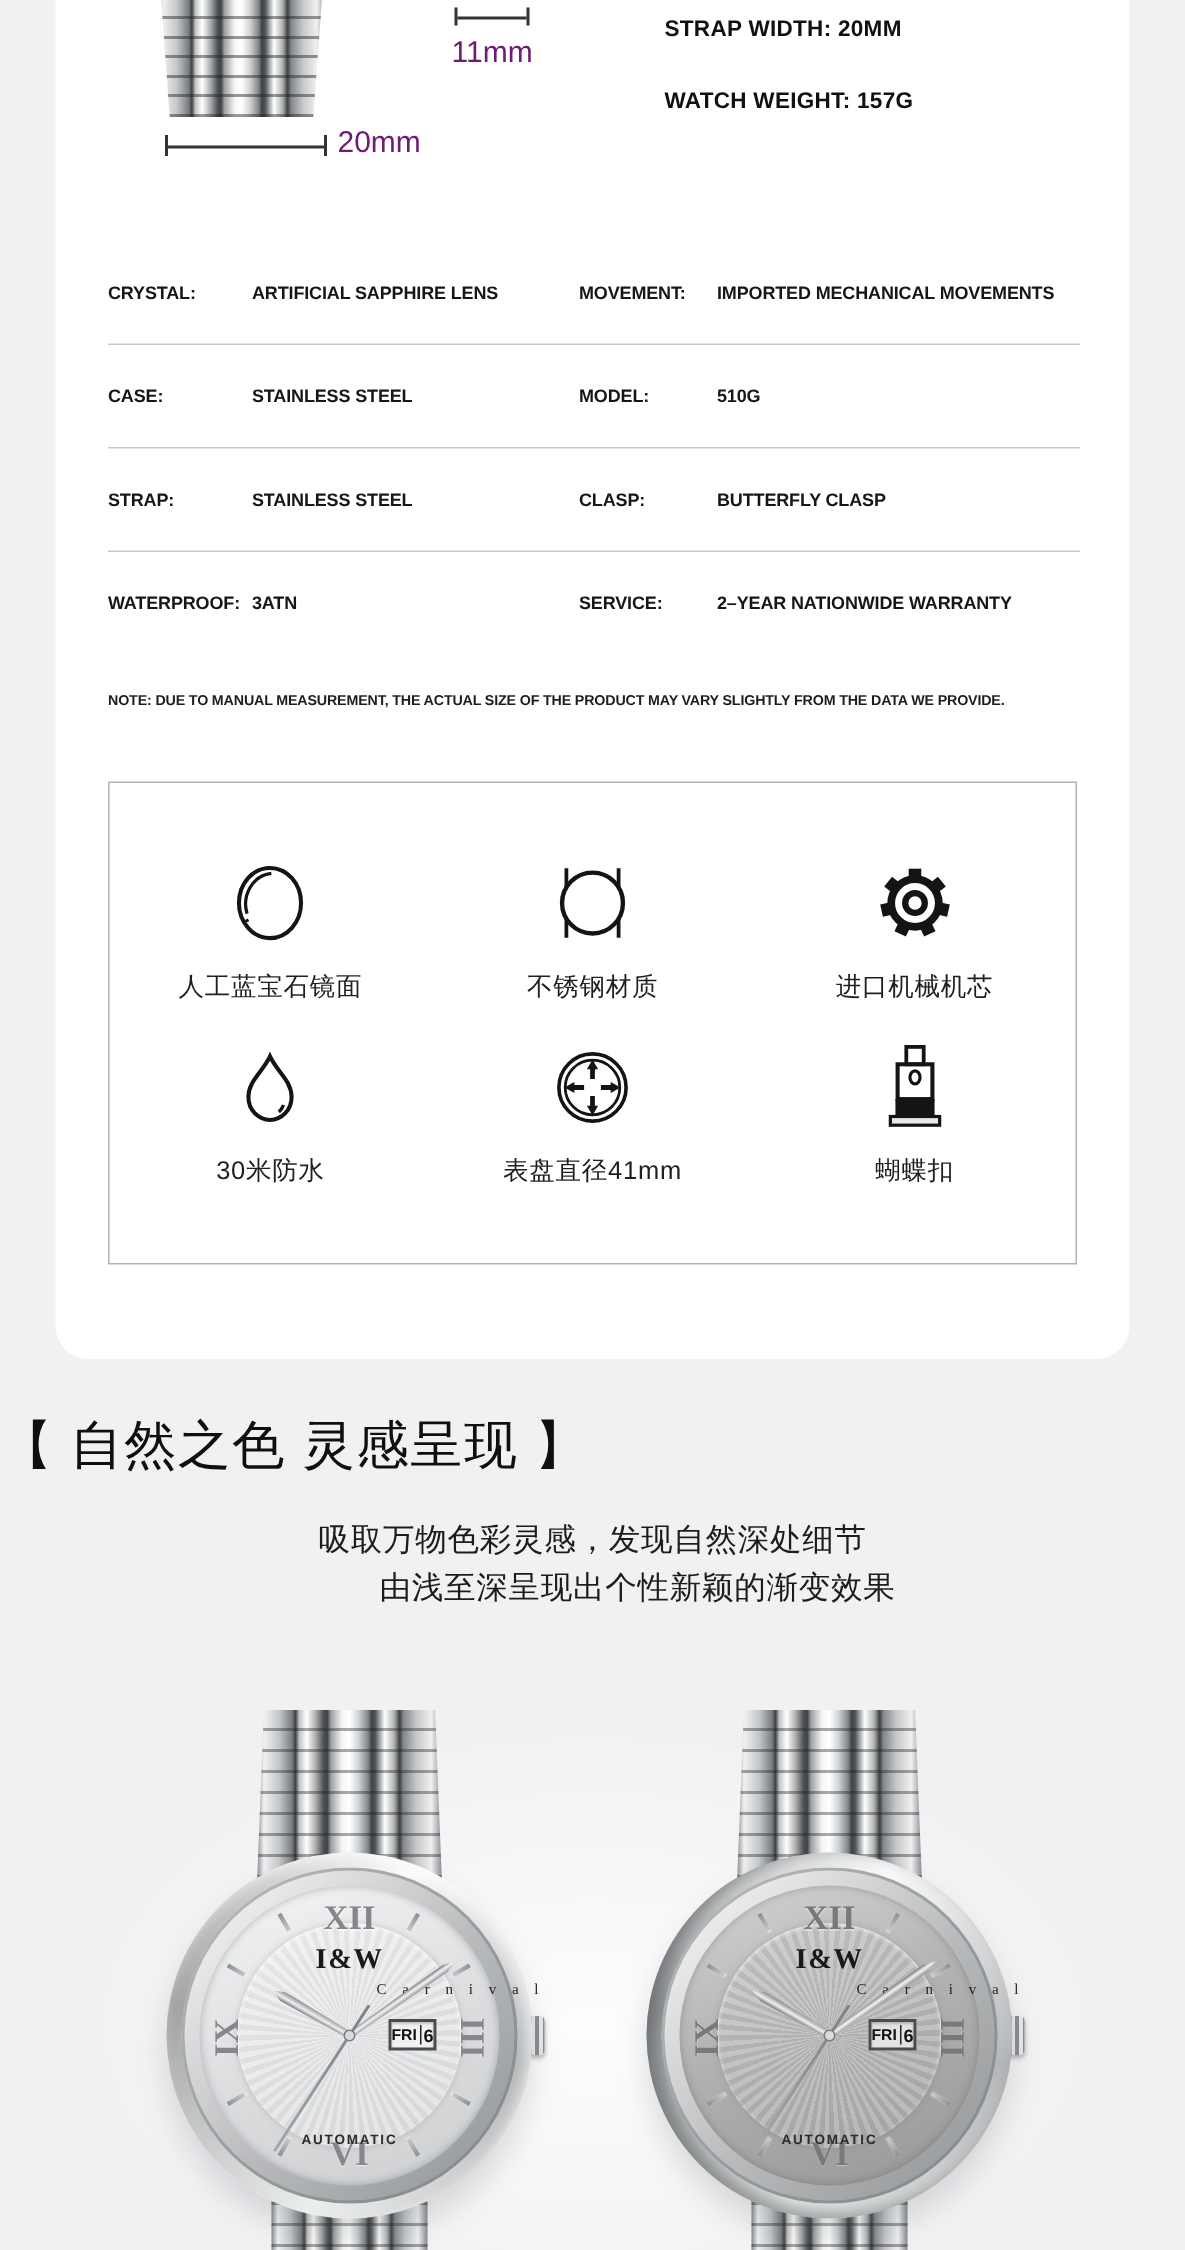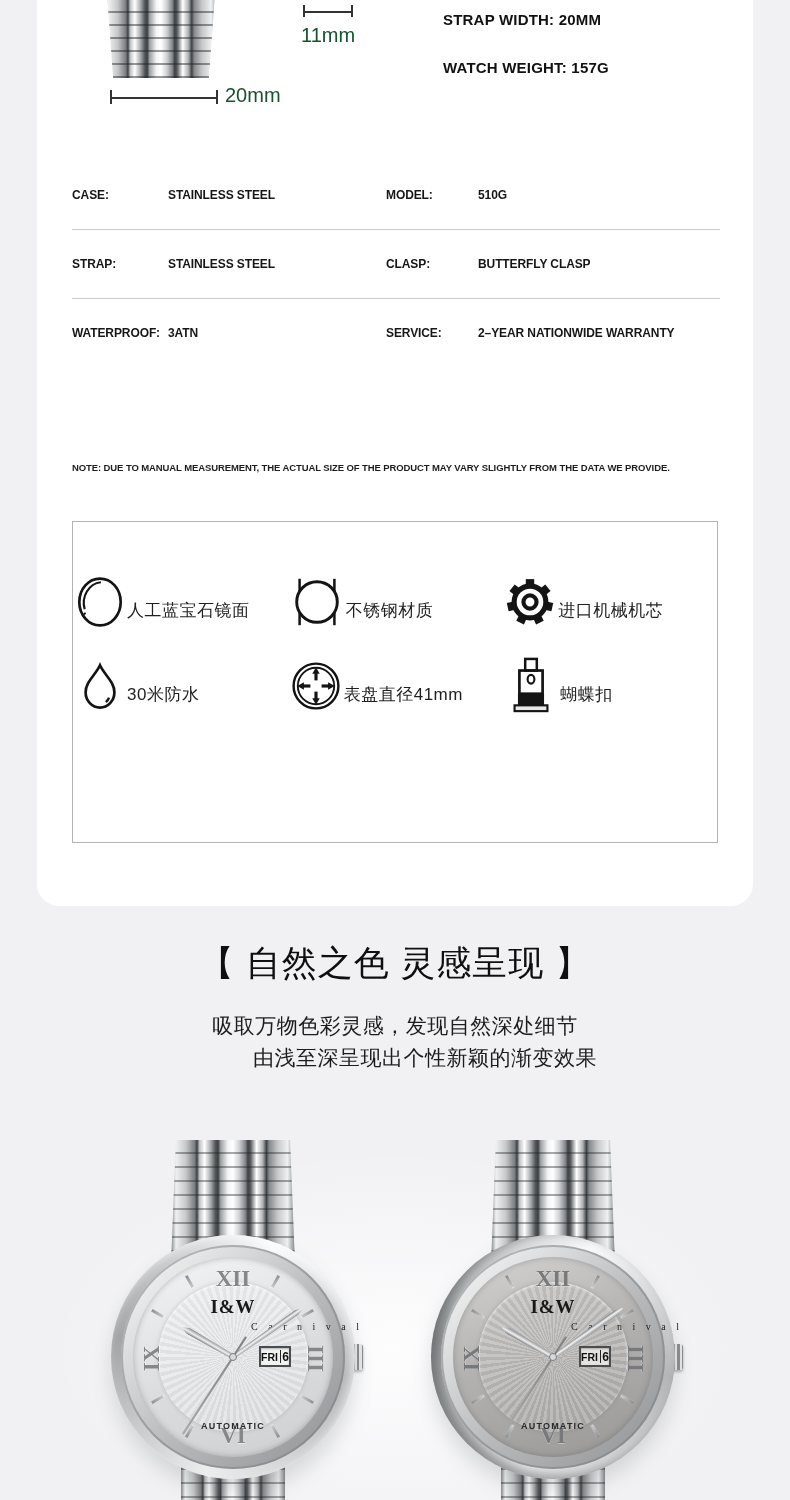--- a/index.html
+++ b/index.html
@@ -18,44 +18,44 @@
         #85888b 0%, #eef0f1 4%, #c6c8ca 12%, #7c7f82 19%, #3f4244 21%,
         #c0c2c4 23%, #ffffff 27%, #a8abad 32%, #505356 36%, #3f4244 38%,
         #9da0a2 40%, #f4f5f6 46%, #ffffff 50%, #d0d2d4 55%, #82858a 60%, #3f4244 62%,
         #55585a 64%, #ffffff 69%, #b0b3b5 74%, #3f4244 77%,
         #85888b 79%, #c6c8ca 86%, #eef0f1 94%, #85888b 100%);
   }
   .bracket{position:absolute;border-left:2px solid #333;border-right:2px solid #333;}
   .bracket::before{content:"";position:absolute;left:0;right:0;top:50%;border-top:2px solid #333;}
   .bracket-20{left:73px;top:90px;width:104px;height:14px;}
   .bracket-11{left:266px;top:5px;width:46px;height:12px;}
-  .mlabel{position:absolute;font-size:20px;color:#14532d;}
+  .mlabel{position:absolute;font-size:20px;color:#701a75;}
   .label-20mm{left:188px;top:84px;}
   .label-11mm{left:264px;top:24px;}
   .spec-head{position:absolute;left:406px;font-size:15px;font-weight:bold;color:#111;letter-spacing:.2px;}
   .spec-head.w1{top:11px;} .spec-head.w2{top:59px;}
 
   
   .spec-table{position:absolute;left:35px;top:161px;width:648px;color:#161616;}
   .spec-row{display:grid;grid-template-columns:96px 218px 92px 1fr;align-items:center;height:68px;font-size:12px;font-weight:bold;letter-spacing:-.1px;}
   .spec-row.lined{border-bottom:1px solid #c8c8c8;}
   .spec-note{position:absolute;left:35px;top:462px;width:670px;font-size:9.5px;font-weight:bold;color:#1d1d1d;white-space:nowrap;letter-spacing:-.1px;}
 
   
   .feature-box{position:absolute;left:35px;top:521px;width:646px;height:322px;border:1px solid #b3b3b3;box-sizing:border-box;}
   .feat-row{display:flex;}
   .feat-row.r1{padding-top:52px;}
   .feat-row.r2{padding-top:28px;}
-  .feat-cell{flex:1;display:flex;align-items:center;}
+  .feat-cell{flex:1;display:flex;flex-direction:column;align-items:center;}
   .feat-icon{height:56px;display:flex;align-items:center;justify-content:center;}
   .feat-label{margin-top:16px;font-size:17px;color:#1f1f1f;letter-spacing:.5px;}
   .feat-icon svg{stroke:#141414;fill:none;}
 
   
-  .hero-heading{position:absolute;left:0;top:940px;width:790px;text-align:center;font-size:35px;color:#0f0f0f;letter-spacing:1px;}
+  .hero-heading{position:absolute;left:0;top:940px;width:790px;font-size:35px;color:#0f0f0f;letter-spacing:1px;}
   .hero-sub{position:absolute;left:0;width:790px;text-align:center;font-size:21px;color:#1c1c1c;letter-spacing:.5px;}
   .hero-sub.s1{top:1012px;} .hero-sub.s2{top:1044px;margin-left:30px;}
 
   
   .watches{position:absolute;left:0;top:1140px;width:790px;height:360px;overflow:hidden;
     background:radial-gradient(ellipse 430px 250px at 50% 58%, #fdfdfe 0%, rgba(241,241,243,0) 80%);}
   .watch{position:absolute;top:0;width:260px;height:360px;}
   .watch.left{left:103px;} .watch.right{left:423px;}
 
   .bracelet{position:absolute;
@@ -137,20 +137,26 @@
 
     <div class="strap-chip"></div>
     <div class="bracket bracket-20"></div>
     <div class="mlabel label-20mm">20mm</div>
     <div class="bracket bracket-11"></div>
     <div class="mlabel label-11mm">11mm</div>
     <div class="spec-head w1">STRAP WIDTH: 20MM</div>
     <div class="spec-head w2">WATCH WEIGHT: 157G</div>
 
     <div class="spec-table">
+      <div class="spec-row lined">
+        <span>CRYSTAL:</span>
+        <span>ARTIFICIAL SAPPHIRE LENS</span>
+        <span>MOVEMENT:</span>
+        <span>IMPORTED MECHANICAL MOVEMENTS</span>
+      </div>
       <div class="spec-row lined">
         <span>CASE:</span>
         <span>STAINLESS STEEL</span>
         <span>MODEL:</span>
         <span>510G</span>
       </div>
       <div class="spec-row lined">
         <span>STRAP:</span>
         <span>STAINLESS STEEL</span>
         <span>CLASP:</span>

